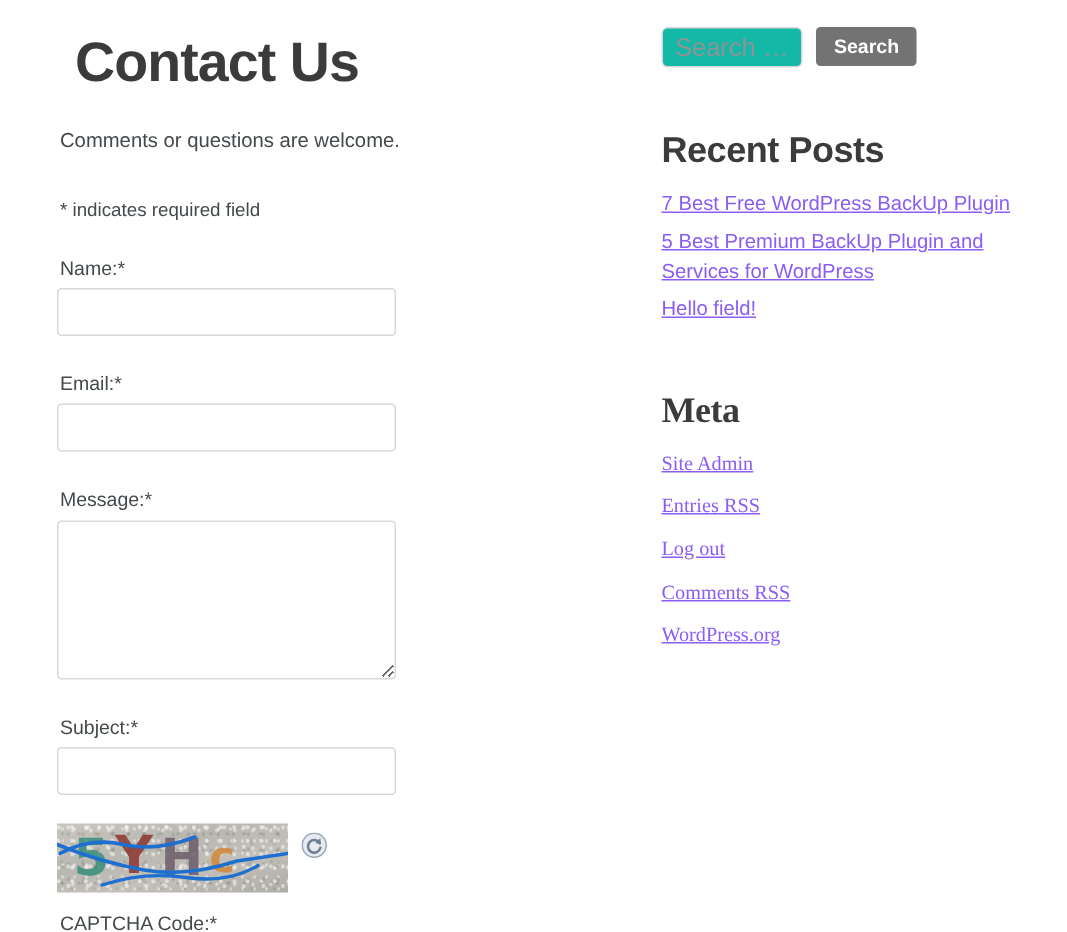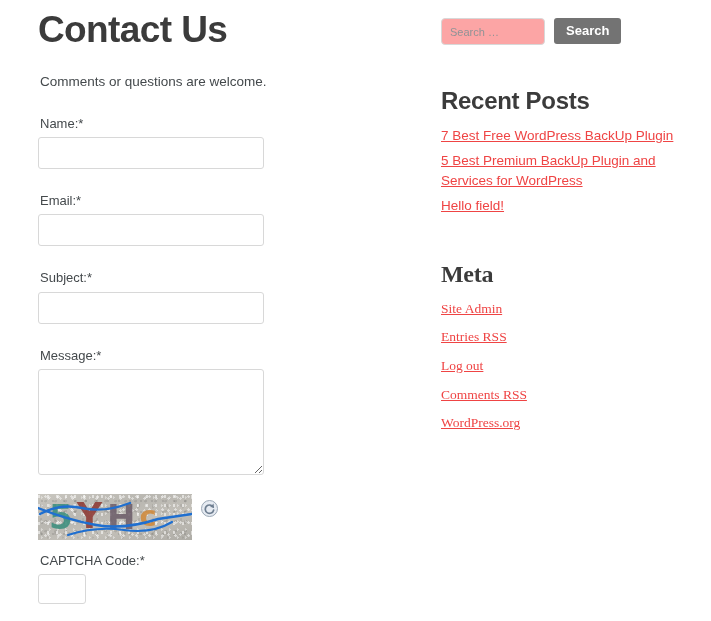--- a/index.html
+++ b/index.html
@@ -34,21 +34,21 @@
     top: 18px;
     width: 258px;
   }
 
   
   .page-title {
     font-size: 37px;
     font-weight: bold;
     color: #3b3b3b;
     letter-spacing: -0.6px;
-    margin: 0;
+    margin: 12px;
     padding-top: 9px;
     line-height: 1.15;
     font-stretch: condensed;
   }
   .intro-text {
     font-size: 13.5px;
     color: #44494c;
     margin: 20px 0 0 2px;
     line-height: 1.5;
   }
@@ -176,27 +176,27 @@
     cursor: pointer;
     line-height: 1;
   }
 
   
   .search-row {
     display: flex;
     align-items: flex-start;
   }
   .search-input {
-    width: 104px;
+    width: 94px;
     height: 27px;
     border: 1px solid #d8d8d8;
     border-radius: 4px;
-    background: #fca5a5;
-    font-family: "Liberation Sans", sans-serif;
-    font-size: 11px;
+    background: #14b8a6;
+    font-family: "Liberation Sans", sans-serif;
+    font-size: 17px;
     color: #3f4548;
     padding: 3px 8px;
     outline: none;
   }
   .search-input::placeholder { color: #8f9396; }
   .search-button {
     margin-left: 9px;
     background: #737373;
     color: #fff;
     border: 0;
@@ -219,64 +219,65 @@
     line-height: 1.2;
   }
   .widget-list {
     list-style: none;
     margin: 0;
     padding: 0;
   }
   .widget-list li { margin: 0 0 6px 0; }
   .widget-link {
     font-size: 13.5px;
-    color: #ef4444;
+    color: #8b5cf6;
     text-decoration: underline;
     line-height: 1.45;
     cursor: pointer;
   }
   .meta-widget { margin-top: 44px; font-family: Liberation Serif, serif; }
   .meta-widget .widget-list li { margin-bottom: 9px; }
 </style>
 </head>
 <body>
 
 <div class="page">
 
   <div class="content-col">
 
     <h1 class="page-title">Contact Us</h1>
 
     <p class="intro-text">Comments or questions are welcome.</p>
 
+    <p class="required-note">* indicates required field</p>
 
     <form>
 
       
       <div class="field-block">
         <label class="field-label">Name:*</label>
         <input class="text-input" type="text" value="" style="">
       </div>
 
       
       <div class="field-block">
         <label class="field-label">Email:*</label>
         <input class="text-input" type="text" value="" style="">
       </div>
 
       
       <div class="field-block">
+        <label class="field-label">Message:*</label>
+        <textarea class="text-area" style=""></textarea>
+      </div>
+
+      
+      <div class="field-block">
         <label class="field-label">Subject:*</label>
         <input class="text-input" type="text" value="" style="">
-      </div>
-
-      
-      <div class="field-block">
-        <label class="field-label">Message:*</label>
-        <textarea class="text-area" style=""></textarea>
       </div>
 
       
       <div class="captcha-row">
 
         <div class="captcha-image">
           <div class="captcha-chars">
             <span class="cc-0">5</span>
             <span class="cc-1">Y</span>
             <span class="cc-2">H</span>

